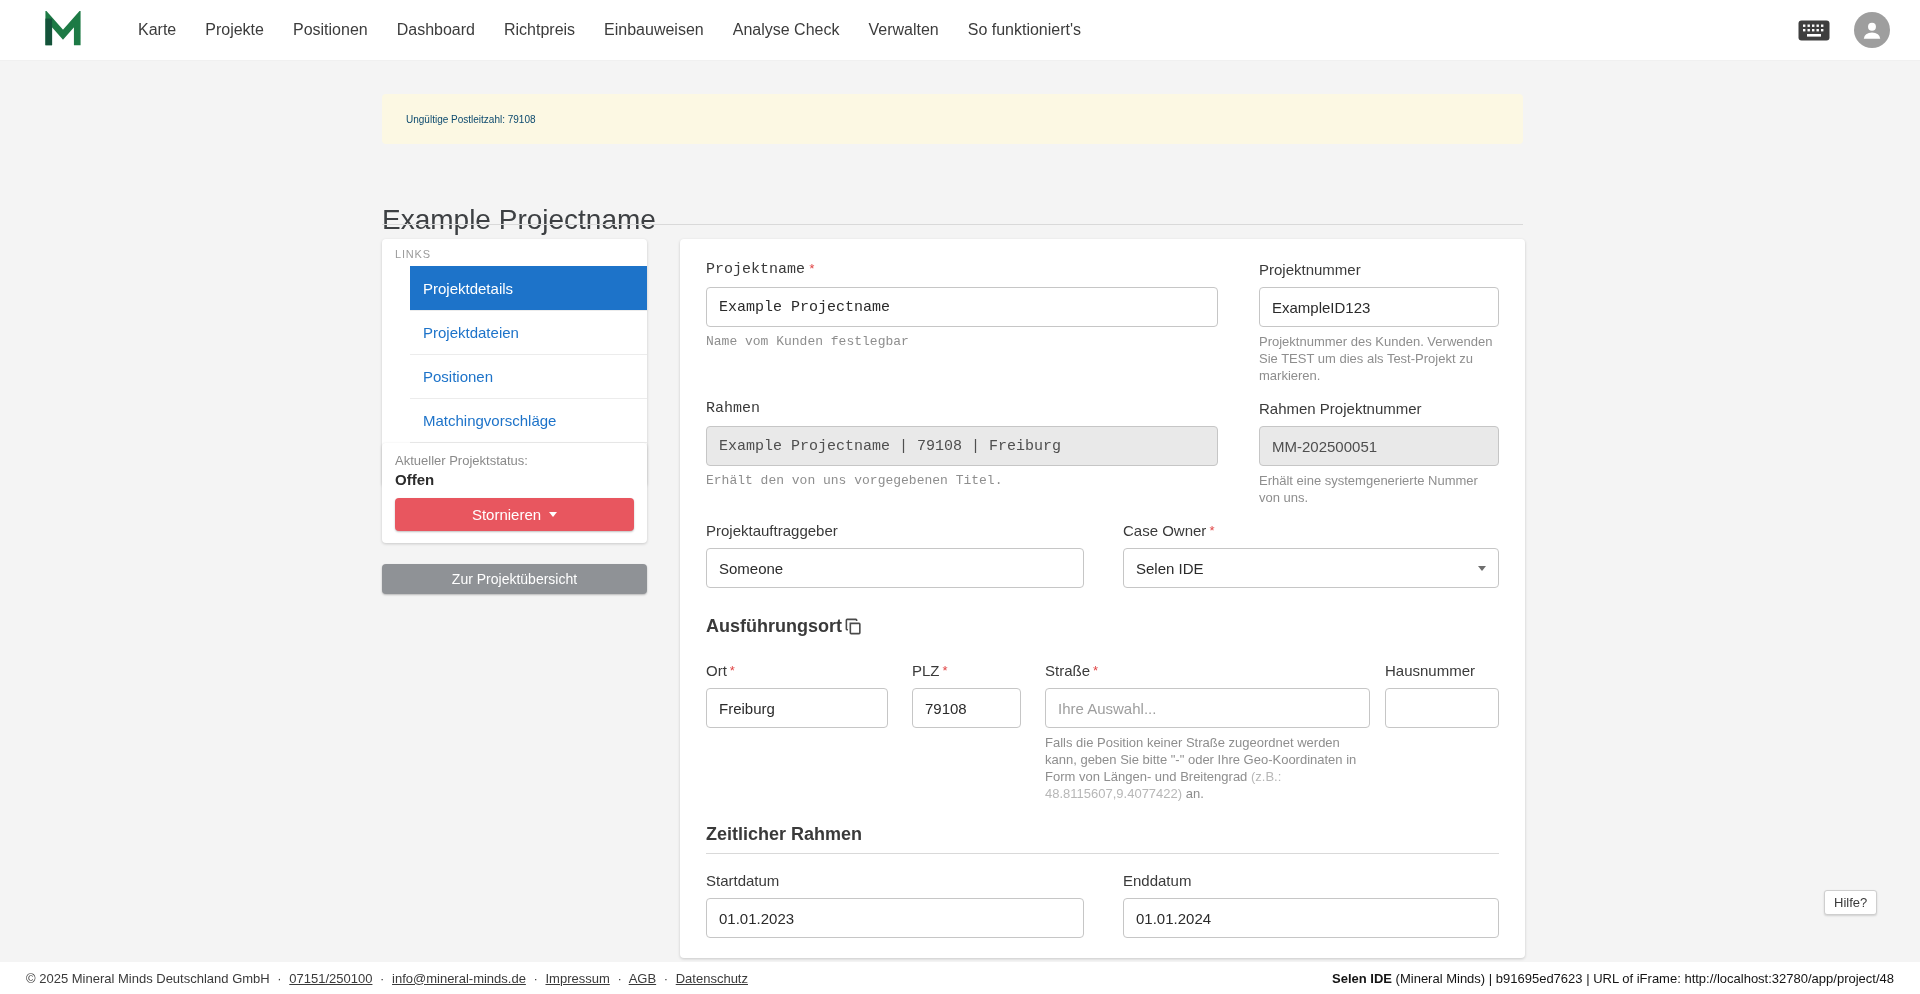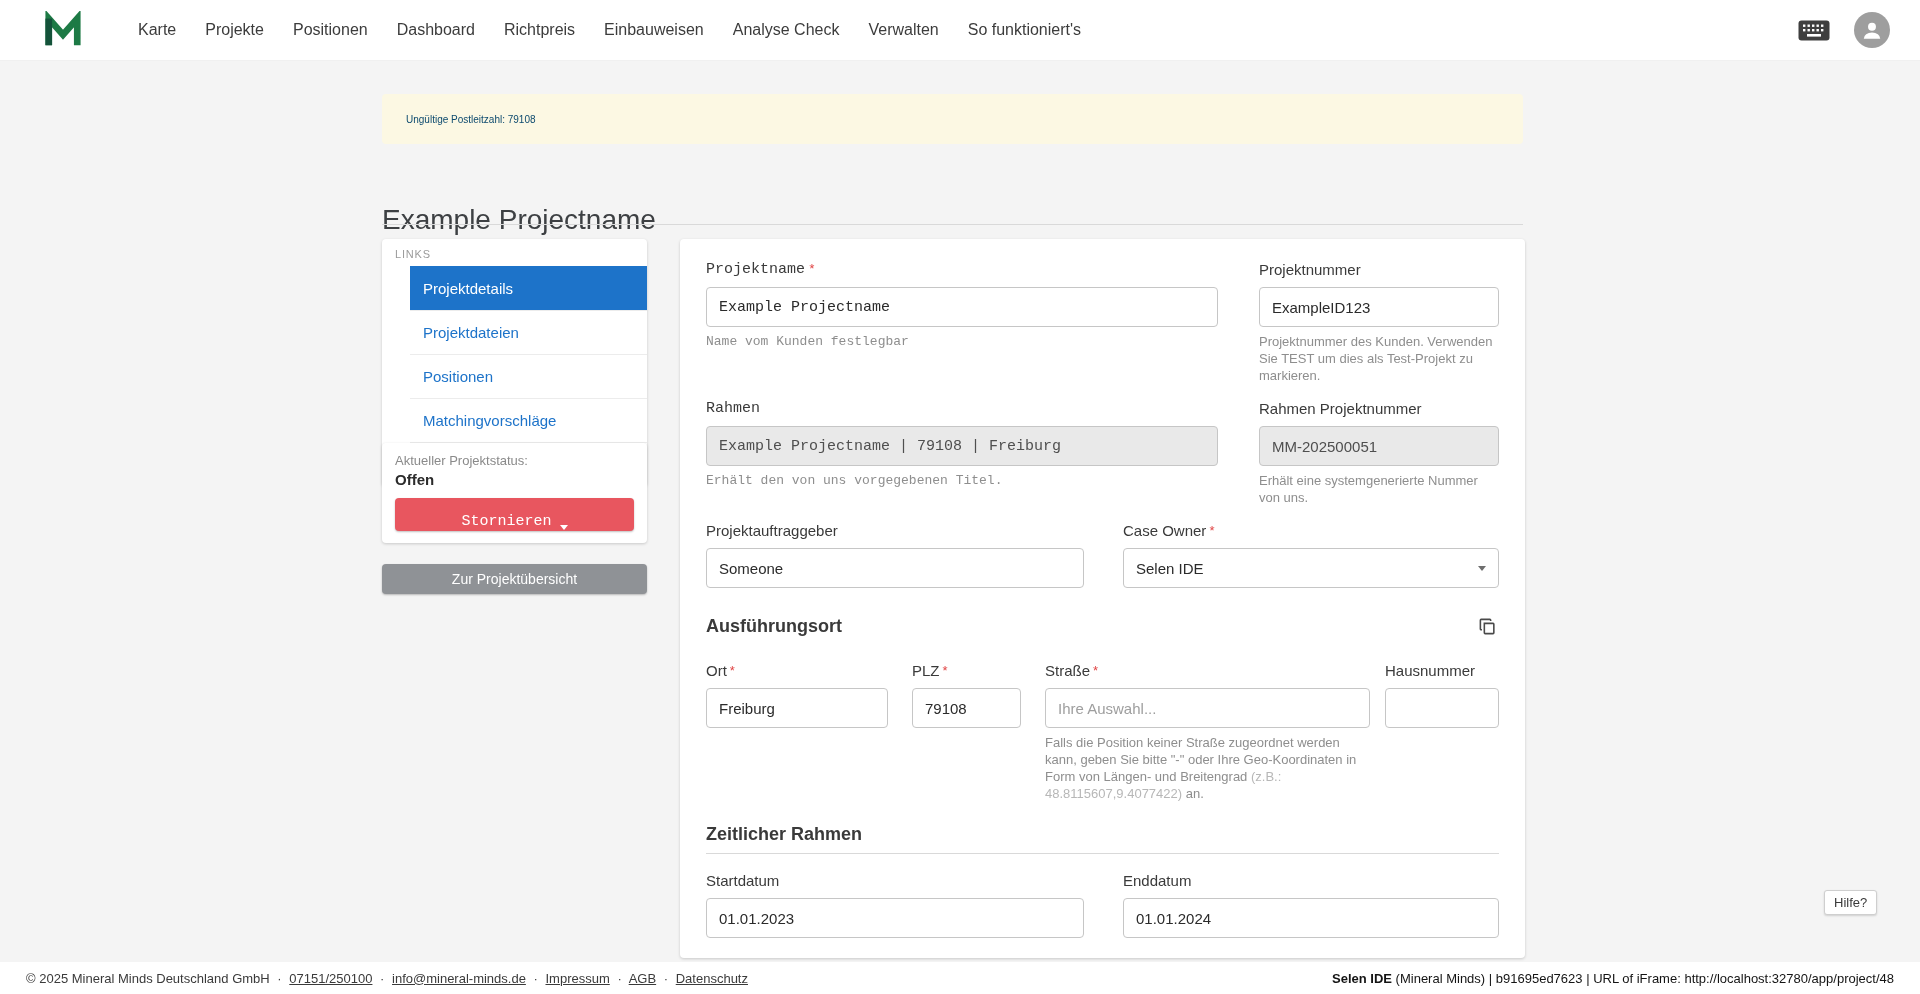--- a/index.html
+++ b/index.html
@@ -45,21 +45,21 @@
     display:flex; align-items:center; gap:7px; padding:0 13px; height:44px;
     font-size:15px; color:#1d73c9; border-top:1px solid #ececec; text-decoration:none;margin-left:28px;
   }
   .side-item.active { background:#1d73c9; color:#fff; border-top:1px solid transparent; }
 
   #status-card { top:382px; padding:10px 13px 12px; }
   .status-label { font-size:13px; color:#8a8a8a; }
   .status-value { font-size:15px; font-weight:bold; color:#2b2b2b; margin-top:3px; }
   .danger-btn {
     margin-top:10px; width:100%; height:33px; background:#e8565f; color:#fff; border:none;
-    border-radius:4px; font-size:15px; font-family:Liberation Mono, monospace; display:flex; align-items:flex-end;
+    border-radius:4px; font-size:15px; font-family:Liberation Sans, sans-serif; display:flex; align-items:center;
     justify-content:center; gap:8px; cursor:pointer; box-shadow:0 1px 2px rgba(0,0,0,0.25);
   }
   .caret-down { width:0; height:0; border-left:4px solid transparent; border-right:4px solid transparent; border-top:5px solid #fff; display:inline-block; }
 
   .gray-btn {
     position:absolute; left:382px; top:503px; width:265px; height:30px; background:#8f9296;
     color:#fff; border:none; border-radius:4px; font-size:14px; font-family:inherit;
     cursor:pointer; box-shadow:0 1px 2px rgba(0,0,0,0.25);
   }
 
@@ -94,21 +94,21 @@
   .helper { margin-top:6px; font-size:13px; color:#8e8e8e; line-height:17px; }
   .helper .light { color:#b7b7b7; }
 
   .select {
     margin-top:8px; height:40px; border:1px solid #c6c6c6; border-radius:4px; background:#fff;
     display:flex; align-items:center; justify-content:space-between; padding:0 12px;
     font-size:15px; color:#2b2b2b; cursor:pointer;
   }
   .select .caret-down { border-top-color:#6e6e6e; }
 
-  .section-head { display:flex; align-items:center; justify-content:space-between; height:24px; }
+  .section-head { display:flex; align-items:center; height:24px; }
   .section-title { font-size:18px; font-weight:bold; color:#3a3a3a; }
   .icon-btn { background:none; border:none; padding:2px; cursor:pointer; display:flex; }
   .divider { border-top:1px solid #d9d9d9; margin-top:8px; }
 
   
   .help-btn {
     position:absolute; left:1824px; top:829px; padding:4px 9px; background:#fff;
     border:1px solid #cfcfcf; border-radius:3px; font-size:13px; color:#3a3a3a;
     font-family:inherit; cursor:pointer; box-shadow:0 1px 2px rgba(0,0,0,0.15);
   }

